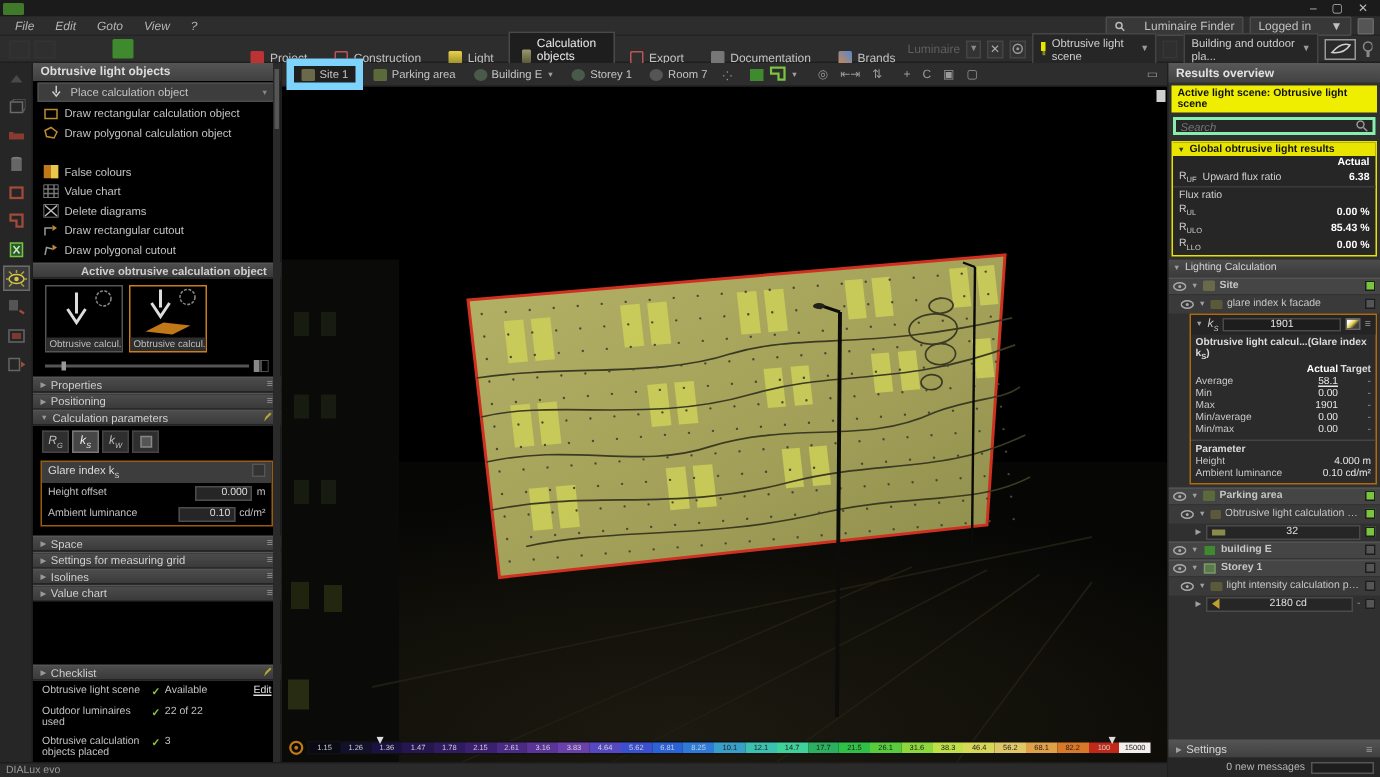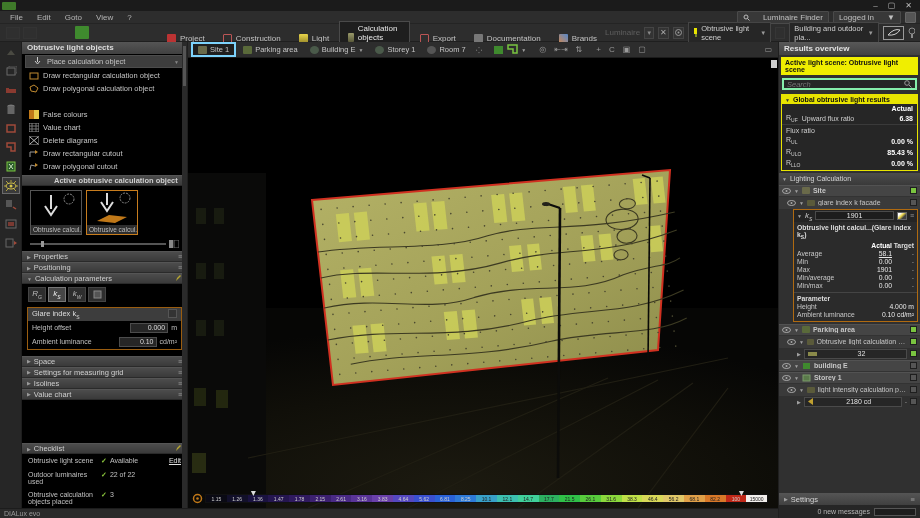--- a/index.html
+++ b/index.html
@@ -6,21 +6,21 @@
   html,body { width:920px; height:518px; overflow:hidden; background:#222; }
   body { font-family:"Liberation Sans", sans-serif; color:#c8c8c8; font-size:8px; position:relative; }
   .app { position:absolute; inset:0; background:#2d2d2d; }
 
   
   .titlebar { position:absolute; top:0; left:0; right:0; height:11px; background:#1b1b1b; display:flex; align-items:center; }
   .titlebar .appicon { width:14px; height:8px; margin-left:2px; background:#3f7a2a; border-radius:1px; }
   .winctl { margin-left:auto; display:flex; gap:10px; padding-right:8px; color:#bbb; font-size:8px; }
   .winctl span { cursor:default; }
   .menubar { position:absolute; top:11px; left:0; right:0; height:13px; background:#2d2d2d; display:flex; align-items:center; gap:2px; padding-left:4px; border-bottom:1px solid #242424; }
-  .menubar .mi { padding:1px 6px; color:#b5b5b5; font-size:8px; }
+  .menubar .mi { padding:1px 6px; color:#b5b5b5; font-size:8px;font-style:italic; }
   .menu-right { margin-left:auto; display:flex; align-items:center; gap:4px; padding-right:4px; }
   .btn { background:#383838; border:1px solid #4a4a4a; color:#c0c0c0; font-size:8px; padding:1px 5px; border-radius:1px; display:flex; align-items:center; gap:13px; }
   .avatar { width:11px; height:11px; background:#555; border:1px solid #666; border-radius:1px; }
 
   .toolbar { position:absolute; top:24px; left:0; right:0; height:18px; background:#2d2d2d; display:flex; align-items:center; border-bottom:1px solid #1f1f1f; }
   .navicons { display:flex; gap:3px; margin-left:6px; }
   .navicons .tbi { width:14px; height:12px; background:#333; border:1px solid #3d3d3d; opacity:.4; }
   .cam { width:16px; height:13px; margin-left:38px; background:#3f8a2e; border-radius:1px; }
   .modetabs { display:flex; margin-left:70px; gap:2px; }
   .modetab { display:flex; align-items:flex-end; gap:4px; padding:2px 8px; font-size:8px; color:#c2c2c2; }
@@ -70,21 +70,21 @@
   .spacer { flex:1; }
   .chkrow { display:flex; align-items:flex-start; gap:3px; padding:3px 6px; font-size:7px; color:#c0c0c0; }
   .chkrow .cl { width:70px; }
   .chk { color:#8ac43c; font-weight:bold; }
   .editlink { margin-left:auto; color:#e0e0e0; text-decoration:underline; }
 
   
   .viewport { position:absolute; top:42px; bottom:10px; left:188px; right:142px; background:#000; }
   .vp-toolbar { position:absolute; top:0; left:0; right:0; height:16px; background:#2d2d2d; display:flex; align-items:center; gap:2px; padding:0 3px; border-bottom:1px solid #1b1b1b; z-index:5; }
   .crumb { display:flex; align-items:center; gap:3px; padding:1px 5px; font-size:7.5px; color:#c5c5c5; }
-  .crumb.active { background:#1f1f1f; border:2px solid #7dd3fc; }
+  .crumb.active { background:#1f1f1f; border:5px solid #7dd3fc; }
   .ci { width:9px; height:8px; border-radius:1px; }
   .vpicon { color:#9a9a9a; font-size:8px; padding:0 3px; }
   .scene { position:absolute; top:16px; left:0; right:0; bottom:0; }
   .vp-scroll { position:absolute; top:18px; right:1px; width:6px; height:8px; background:#cfcfcf; z-index:6; }
 
   
   .fcbar { position:absolute; left:4px; right:10px; bottom:3px; height:13px; display:flex; align-items:center; gap:2px; z-index:6; }
   .fc-gear { width:11px; height:11px; flex:0 0 auto; }
   .fc-segs { flex:1; display:flex; height:9px; border:1px solid #111; position:relative; }
   .fc-seg { flex:1; font-size:5px; display:flex; align-items:center; justify-content:center; overflow:hidden; }

